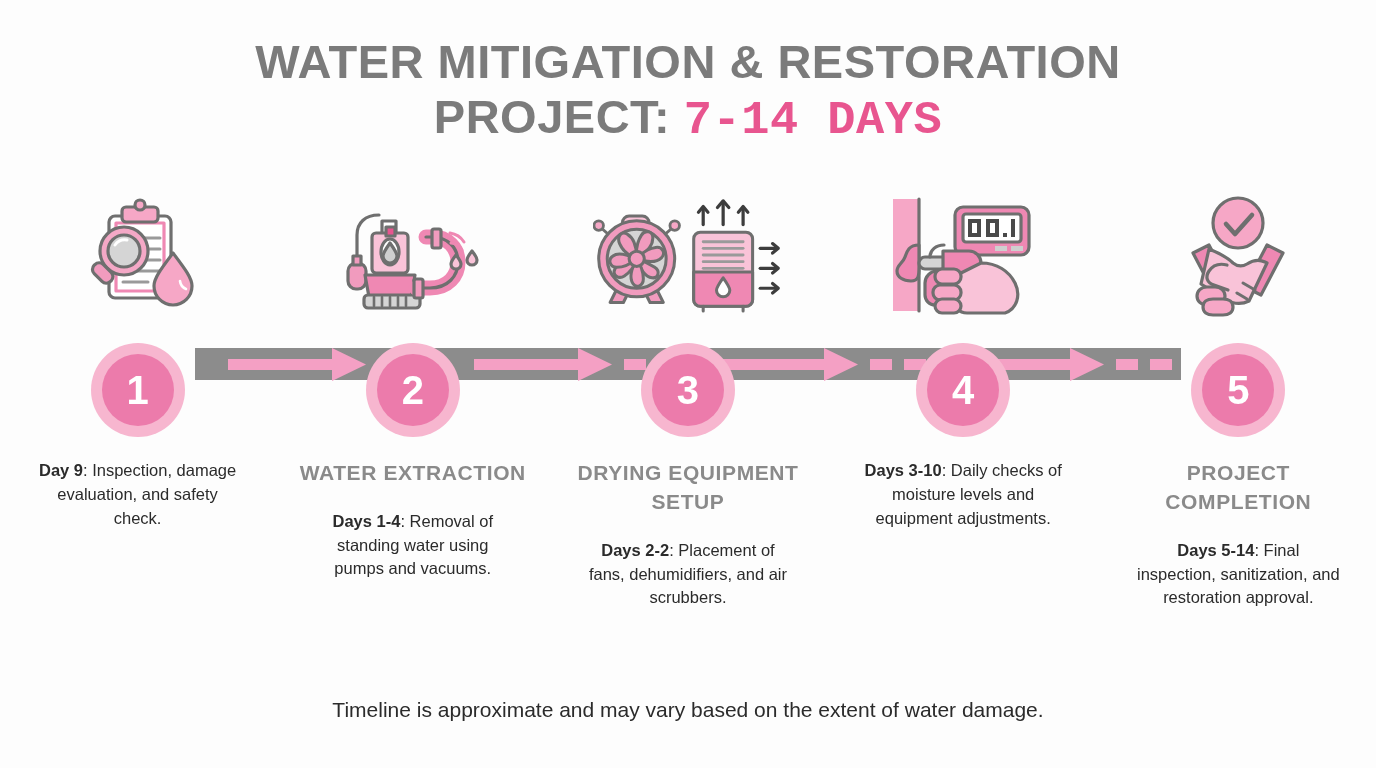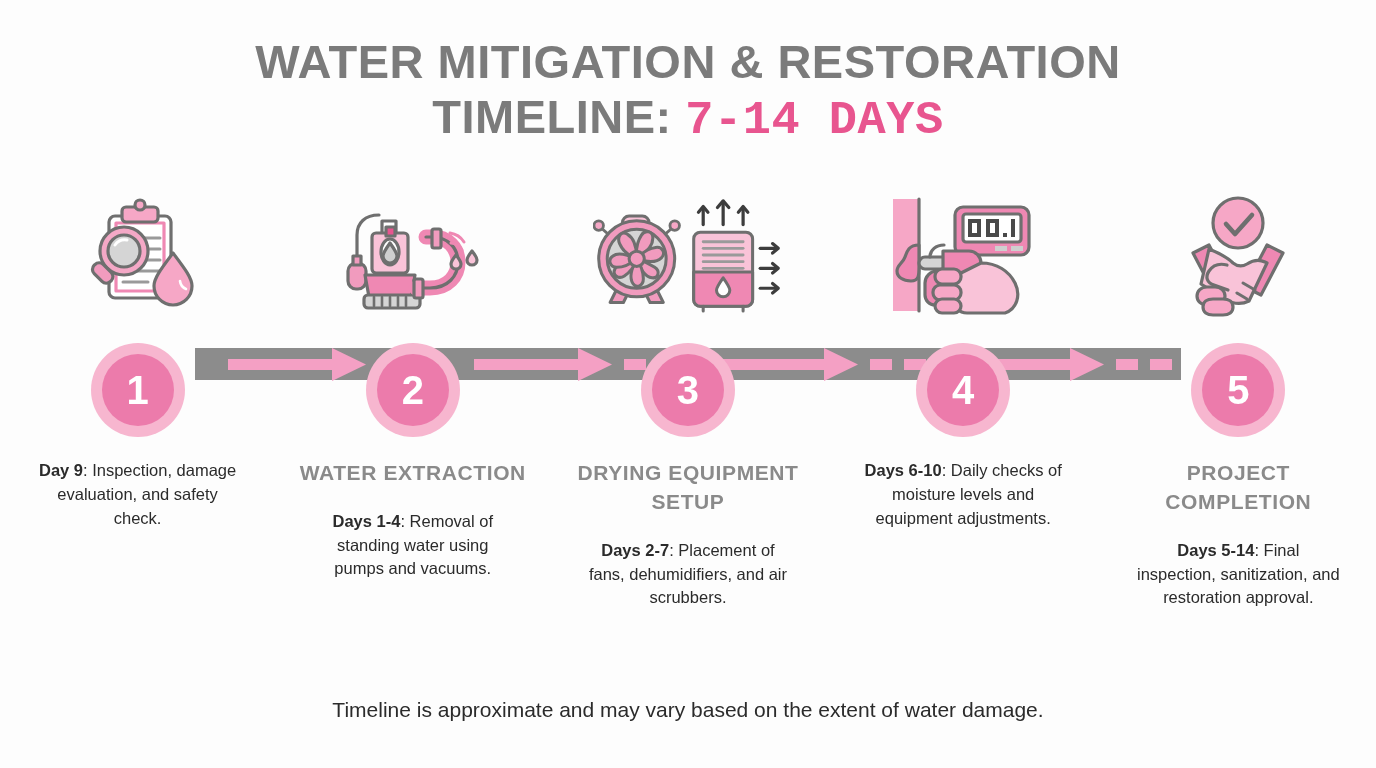--- a/index.html
+++ b/index.html
@@ -149,21 +149,21 @@
     text-align: center;
     font-size: 21px;
     color: #2b2b2b;
   }
 </style>
 </head>
 <body>
 
 <div class="title-block">
   <div class="title-line">WATER MITIGATION &amp; RESTORATION</div>
-  <div class="title-line"><span>TIMELINE: </span><span class="title-accent">7-14 DAYS</span></div>
+  <div class="title-line"><span>PROJECT: </span><span class="title-accent">7-14 DAYS</span></div>
 </div>
 
 <div class="timeline">
 
   <div class="track"></div>
 
   <svg class="connectors" viewBox="0 0 1376 230">
     <g fill="#f4a0c4" stroke="none">
 
       <rect x="228" y="179" width="110" height="11"></rect>
@@ -312,21 +312,21 @@
               <path d="M176 97 h18"></path>
                 <path d="M189 92 l6 5 l-6 5"></path>
             </g>
           </g>
         </svg>
       </div>
       <div class="circle">
         <div class="circle-inner">3</div>
       </div>
       <div class="step-title">DRYING EQUIPMENT SETUP</div>
-      <div class="step-desc"><span class="days">Days 2-7</span><span>: Placement of fans, dehumidifiers, and air scrubbers.</span></div>
+      <div class="step-desc"><span class="days">Days 2-2</span><span>: Placement of fans, dehumidifiers, and air scrubbers.</span></div>
     </div>
 
     <div class="step">
       <div class="icon-wrap">
         <svg width="160" height="124" viewBox="0 0 160 124">
           <g stroke="#6f6f6f" stroke-width="3.2" stroke-linejoin="round" stroke-linecap="round">
             <rect x="10" y="6" width="26" height="112" fill="#f6a7c6" stroke="none"></rect>
             <line x1="36" y1="6" x2="36" y2="118"></line>
             <path d="M36 52 c-10 0 -12 6 -14 12 c-2 6 -8 8 -8 14 c0 6 6 10 14 10 c8 0 8 -6 8 -14 z" fill="#ef88b3"></path>
             <rect x="72" y="14" width="74" height="48" rx="8" fill="#ef88b3"></rect>
@@ -356,21 +356,21 @@
               <rect x="52" y="76" width="26" height="15" rx="7"></rect>
               <rect x="50" y="92" width="28" height="15" rx="7"></rect>
               <rect x="52" y="106" width="26" height="14" rx="7"></rect>
             </g>
           </g>
         </svg>
       </div>
       <div class="circle">
         <div class="circle-inner">4</div>
       </div>
-      <div class="step-desc"><span class="days">Days 6-10</span><span>: Daily checks of moisture levels and equipment adjustments.</span></div>
+      <div class="step-desc"><span class="days">Days 3-10</span><span>: Daily checks of moisture levels and equipment adjustments.</span></div>
     </div>
 
     <div class="step">
       <div class="icon-wrap">
         <svg width="150" height="124" viewBox="0 0 150 124">
           <g stroke="#6f6f6f" stroke-width="3.2" stroke-linejoin="round" stroke-linecap="round">
             <circle cx="75" cy="30" r="25" fill="#f6a7c6"></circle>
             <path d="M63 31 l9 10 l17 -19" fill="none" stroke="#6f6f6f" stroke-width="4.6"></path>
             <path d="M30 60 l16 -8 l22 42 l-16 8 z" fill="#ef88b3"></path>
             <path d="M120 60 l-16 -8 l-22 42 l16 8 z" fill="#ef88b3"></path>

